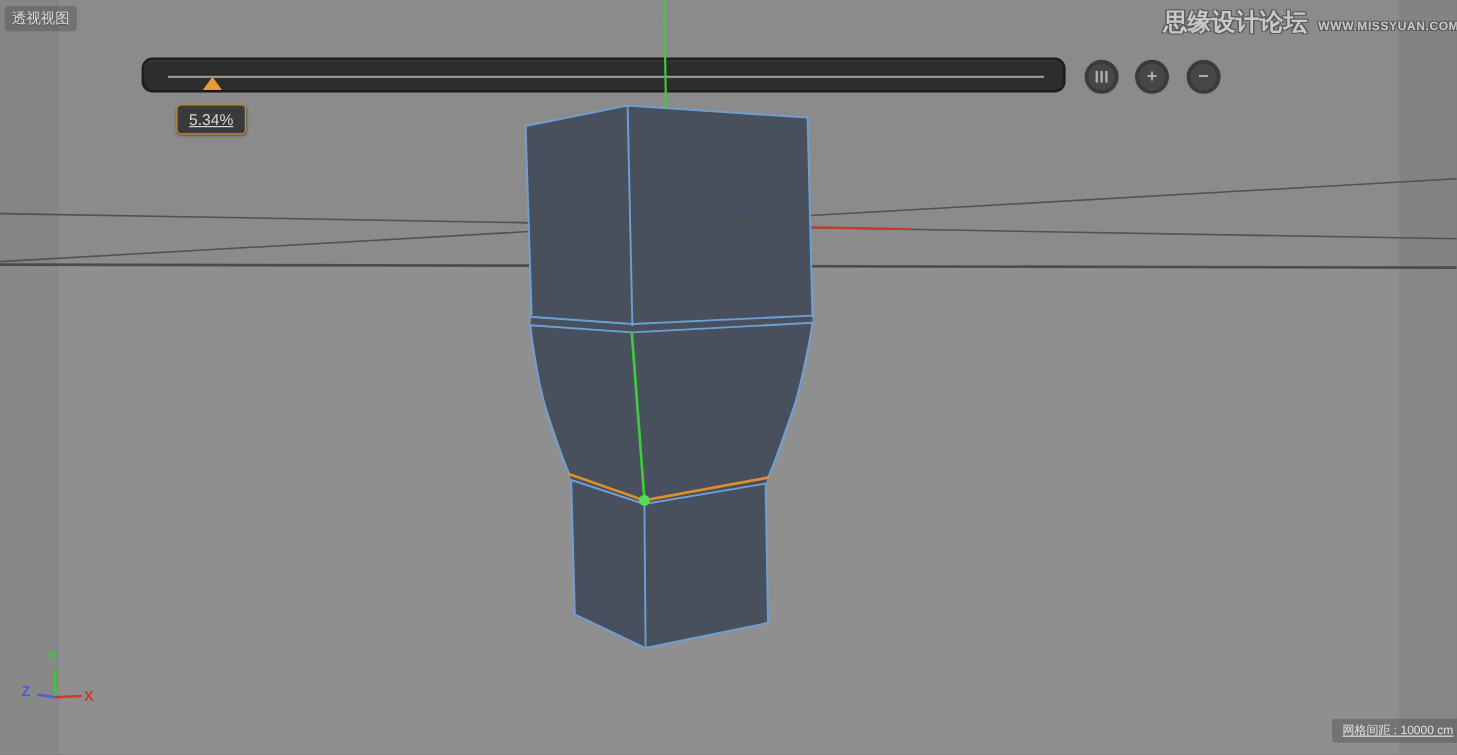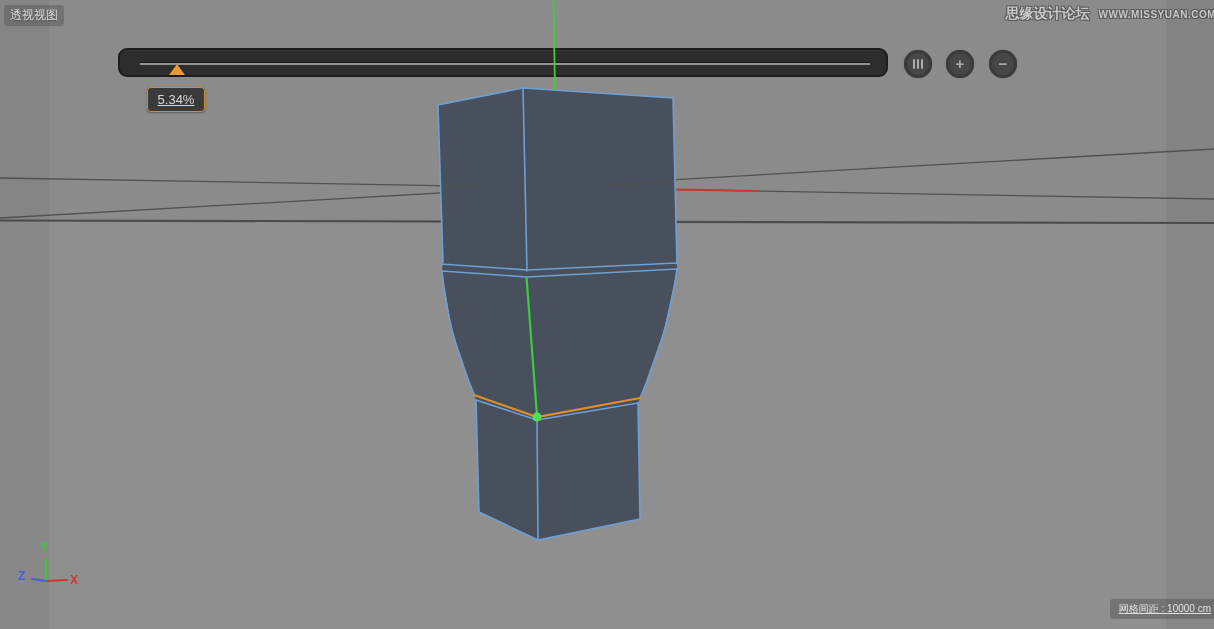--- a/index.html
+++ b/index.html
@@ -21,21 +21,21 @@
     padding:2px 6px;color:#dcdcdc;font-size:12px;
     text-shadow:0 1px 1px rgba(0,0,0,.35);
   }
 
   
   .watermark{
     position:absolute;right:10px;top:5px;z-index:20;display:flex;
     align-items:baseline;gap:9px;pointer-events:none;
   }
   .wm-cn{
-    font-size:14px;font-weight:bold;color:#c9c9c9;
+    font-size:20px;font-weight:bold;color:#c9c9c9;
     text-shadow:-1px -1px 0 #5a5a5a,1px -1px 0 #5a5a5a,-1px 1px 0 #5a5a5a,1px 1px 0 #5a5a5a;
     font-family:Liberation Mono, monospace;
   }
   .wm-url{
     font-size:10px;font-weight:bold;letter-spacing:.5px;color:#c9c9c9;
     text-shadow:-1px -1px 0 #5a5a5a,1px -1px 0 #5a5a5a,-1px 1px 0 #5a5a5a,1px 1px 0 #5a5a5a;
   }
 
   
   .slider-bar{

